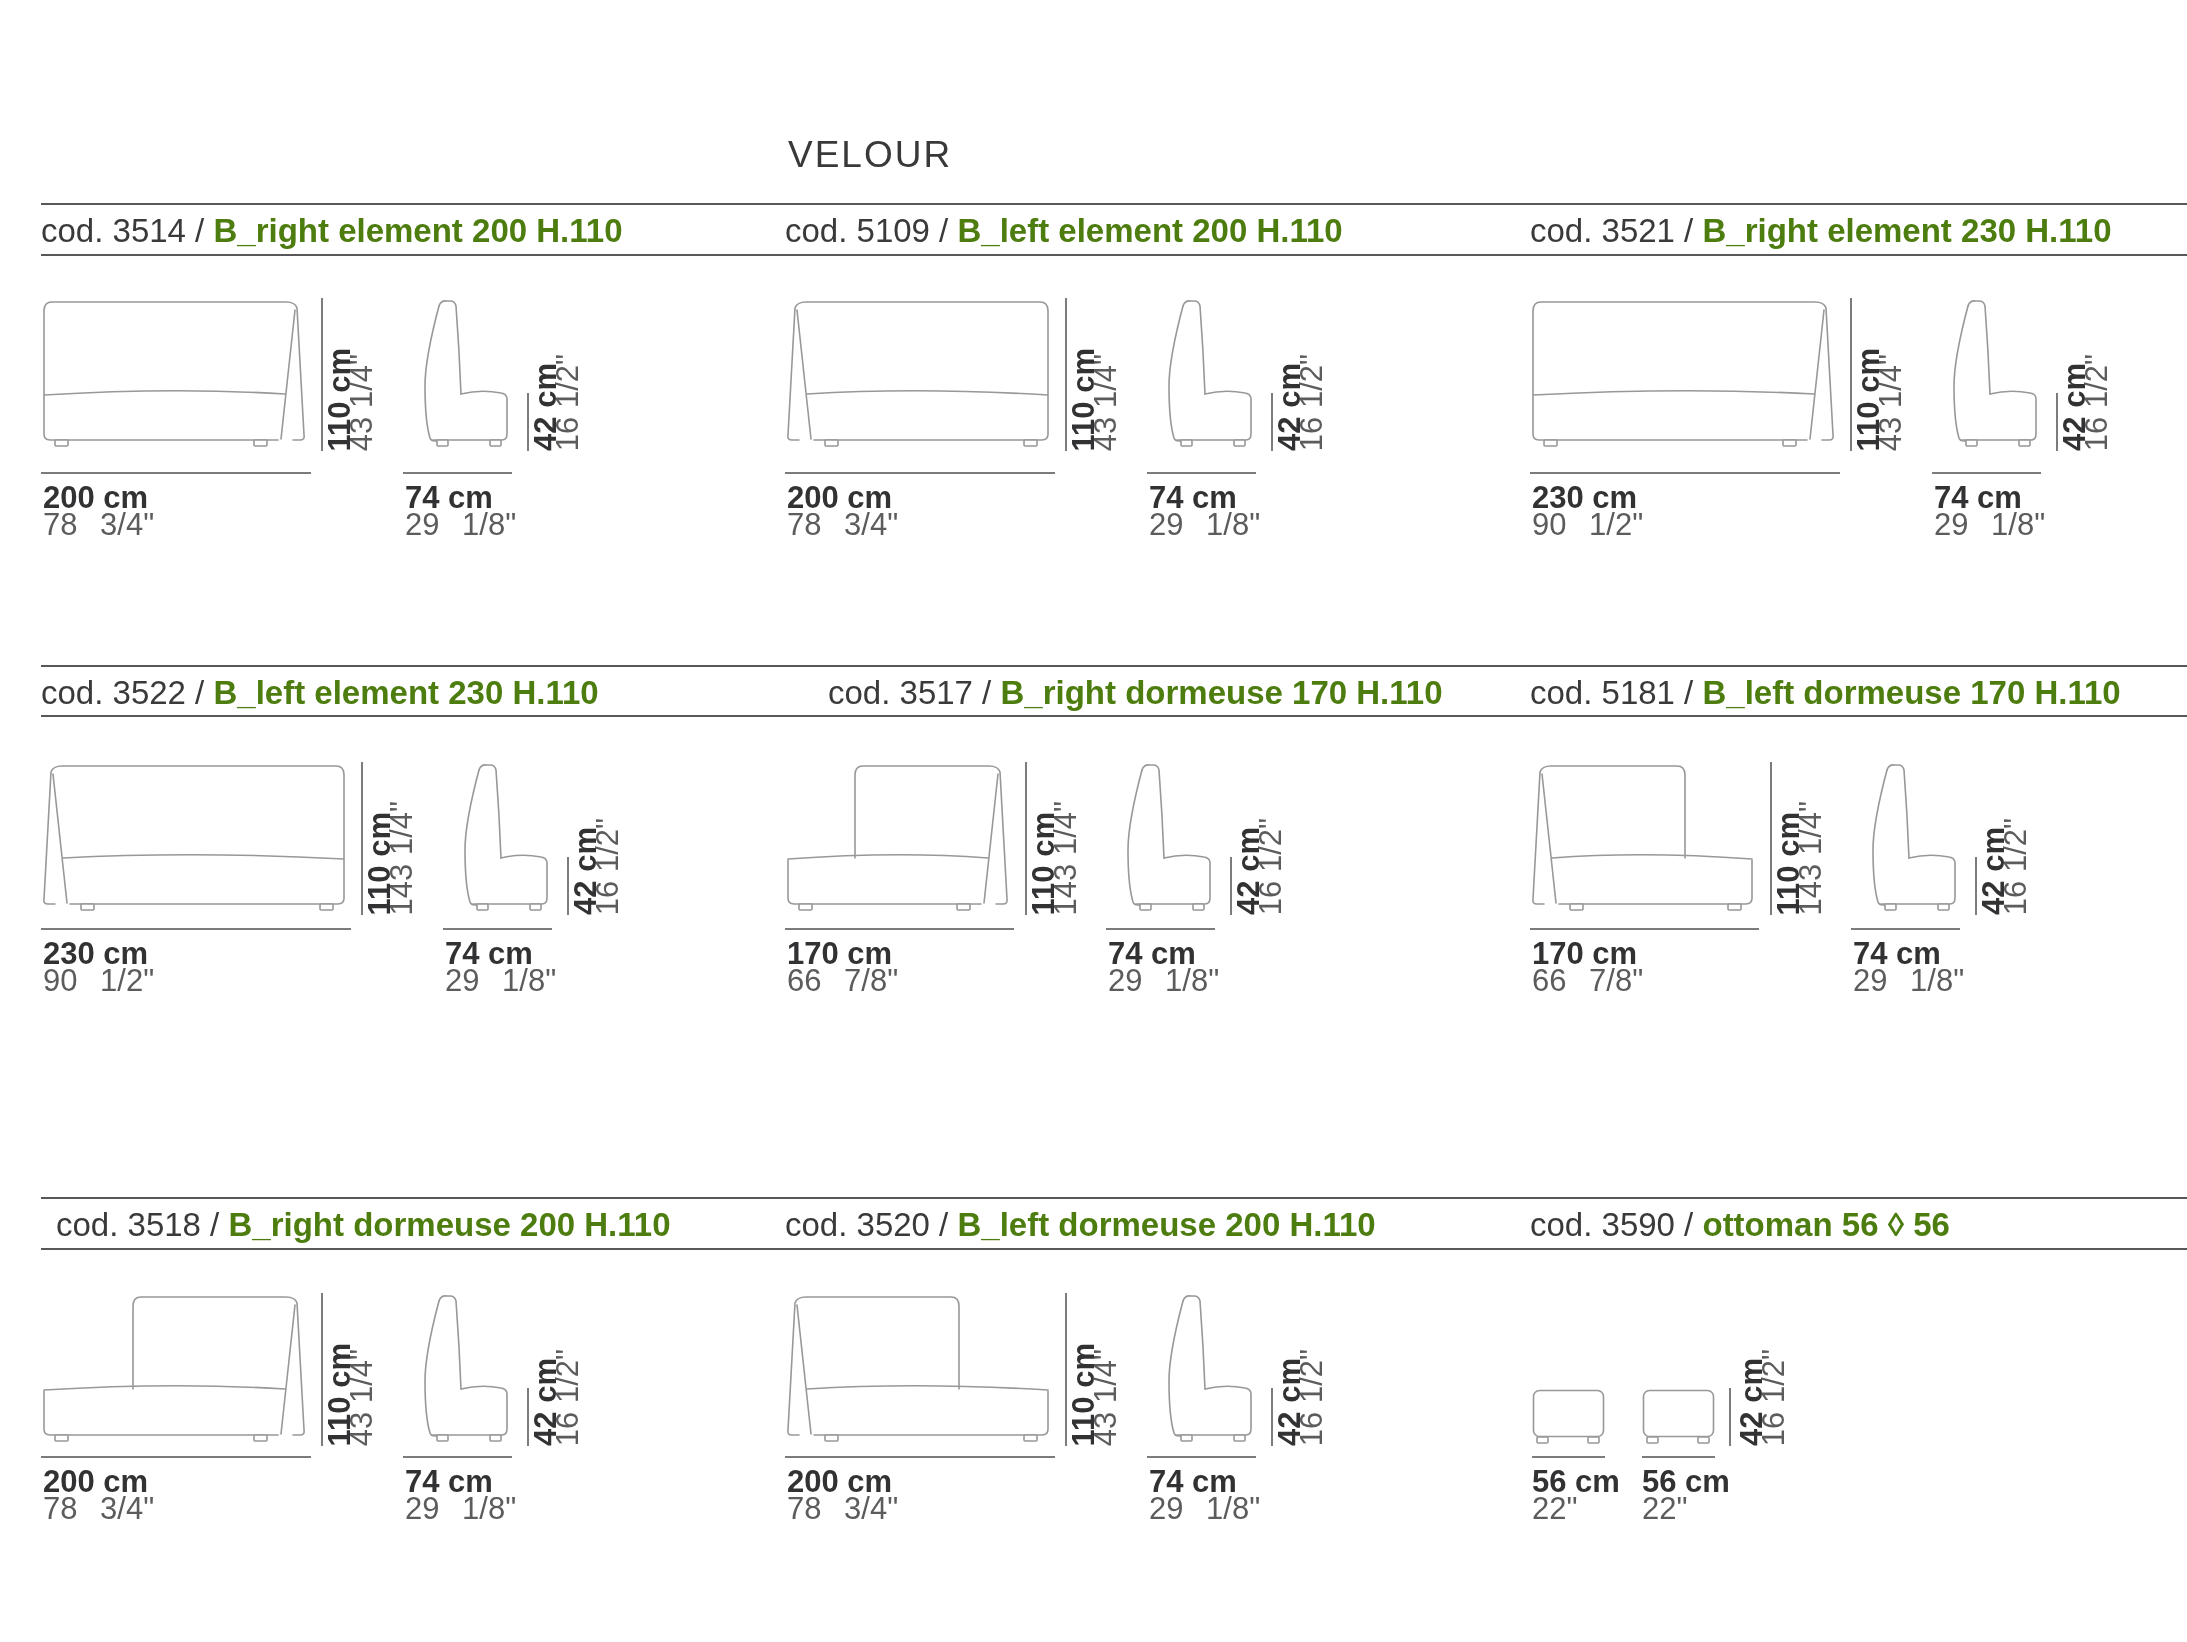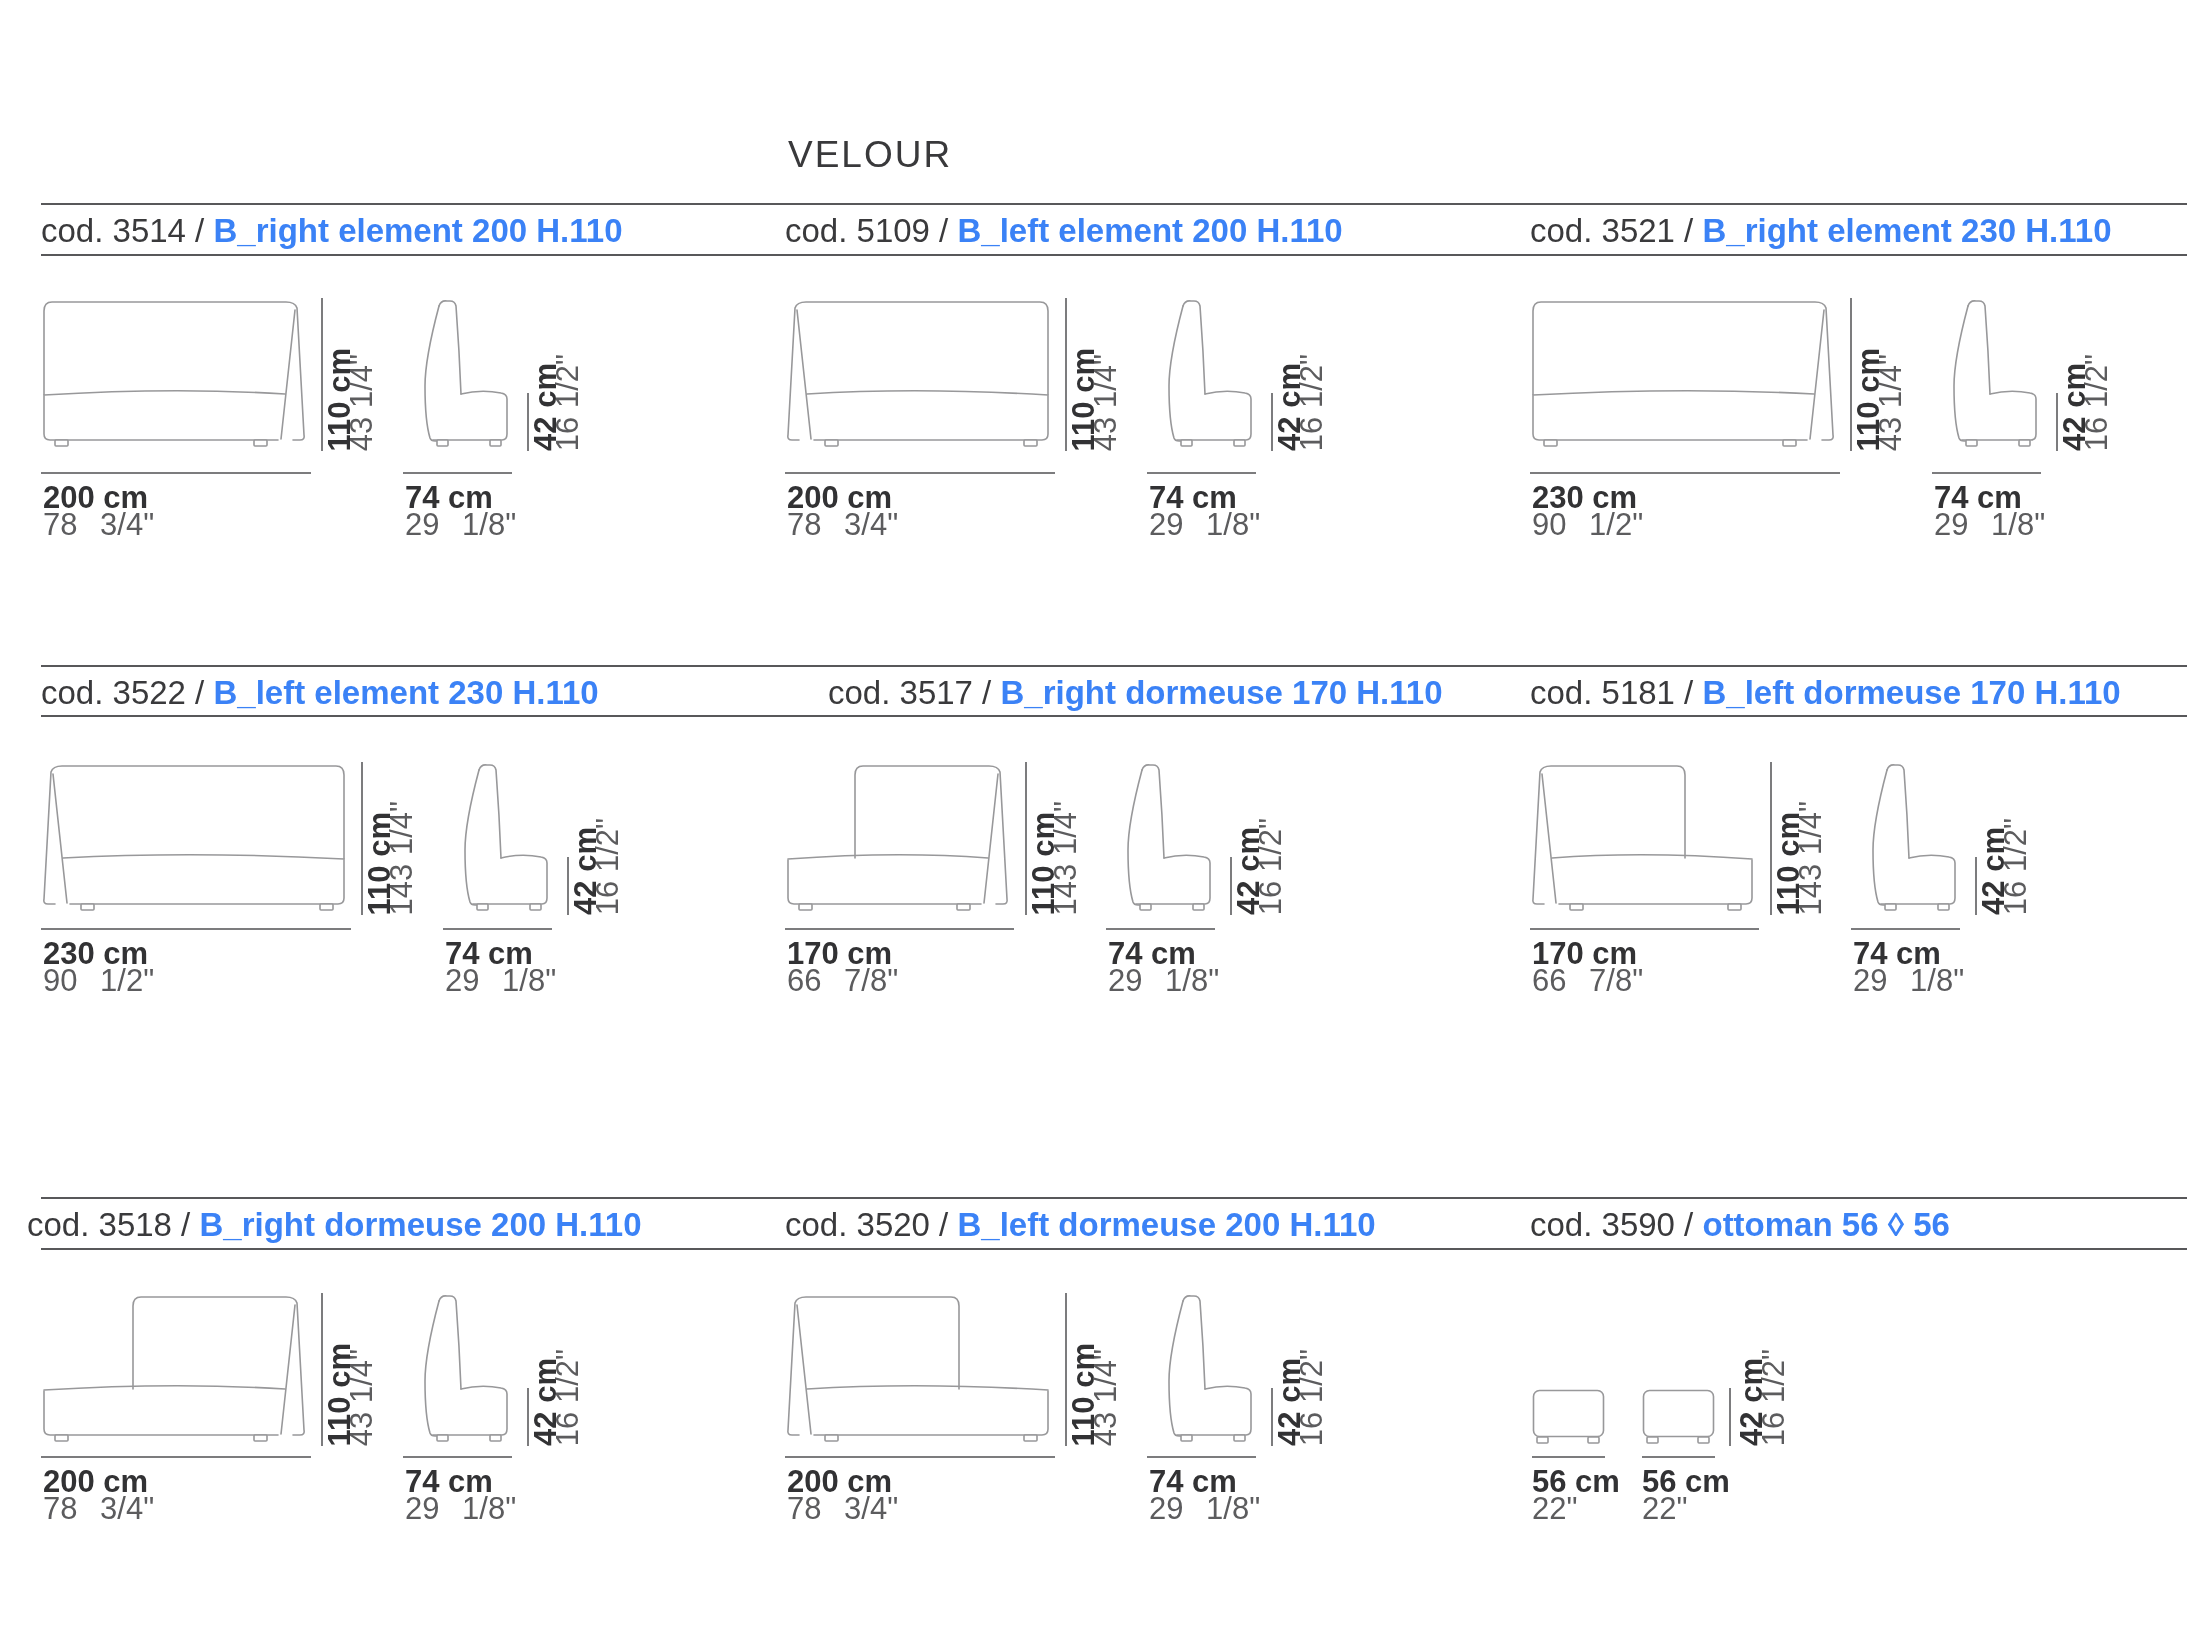--- a/index.html
+++ b/index.html
@@ -5,21 +5,21 @@
   html,body{margin:0;padding:0;background:#ffffff;}
   body{width:2187px;height:1642px;position:relative;font-family:"Liberation Sans",sans-serif;
        -webkit-font-smoothing:antialiased;overflow:hidden;}
   
   .title{position:absolute;font-size:37px;letter-spacing:2px;color:#39393b;}
   
   .rule{position:absolute;left:41px;width:2146px;height:2px;background:#58585a;}
   
   .hdr{position:absolute;font-size:33px;color:#3a3a3c;white-space:nowrap;}
   .hdr .hc{font-weight:400;}
-  .hdr .hn{font-weight:700;color:#3b82f6;}
+  .hdr .hn{font-weight:700;color:#4d7c0f;}
   
   .cell{position:absolute;width:660px;height:260px;}
   .cell svg.draw{position:absolute;overflow:visible;}
   .vline{position:absolute;width:2px;background:#7c7c7e;}
   .hline{position:absolute;height:2px;background:#7c7c7e;}
   .vdim{position:absolute;display:flex;flex-direction:row;align-items:flex-end;}
   .vdim span{writing-mode:vertical-rl;transform:rotate(180deg);white-space:nowrap;
              font-size:31px;line-height:22px;}
   .vdim .vb{font-weight:700;color:#323234;}
   .vdim .vg{font-weight:400;color:#5c5c5e;}
@@ -109,21 +109,21 @@
 <div class="hdr" style="left:41px;top:674px;">
   <span class="hc">cod. 3522 / </span><span class="hn">B_left element 230 H.110</span>
 </div>
 <div class="hdr" style="left:828px;top:674px;">
   <span class="hc">cod. 3517 / </span><span class="hn">B_right dormeuse 170 H.110</span>
 </div>
 <div class="hdr" style="left:1530px;top:674px;">
   <span class="hc">cod. 5181 / </span><span class="hn">B_left dormeuse 170 H.110</span>
 </div>
 
-<div class="hdr" style="left:27px;top:1206px;">
+<div class="hdr" style="left:56px;top:1206px;">
   <span class="hc">cod. 3518 / </span><span class="hn">B_right dormeuse 200 H.110</span>
 </div>
 <div class="hdr" style="left:785px;top:1206px;">
   <span class="hc">cod. 3520 / </span><span class="hn">B_left dormeuse 200 H.110</span>
 </div>
 <div class="hdr" style="left:1530px;top:1206px;">
   <span class="hc">cod. 3590 / </span><span class="hn">ottoman 56 ◊ 56</span>
 </div>
 
 <div class="cell" style="left:41px;top:298px;">

